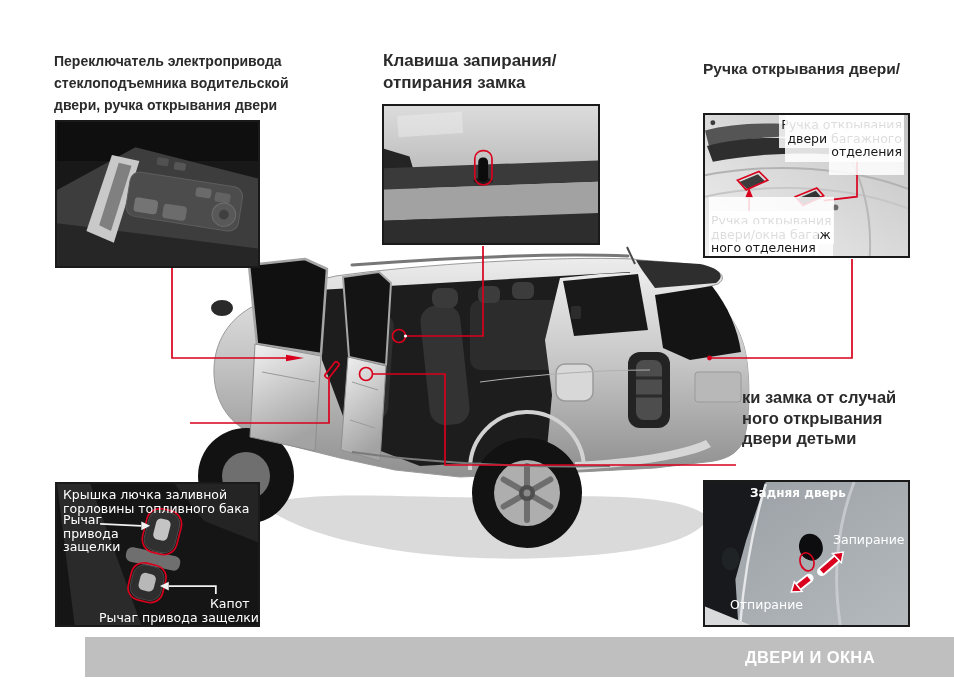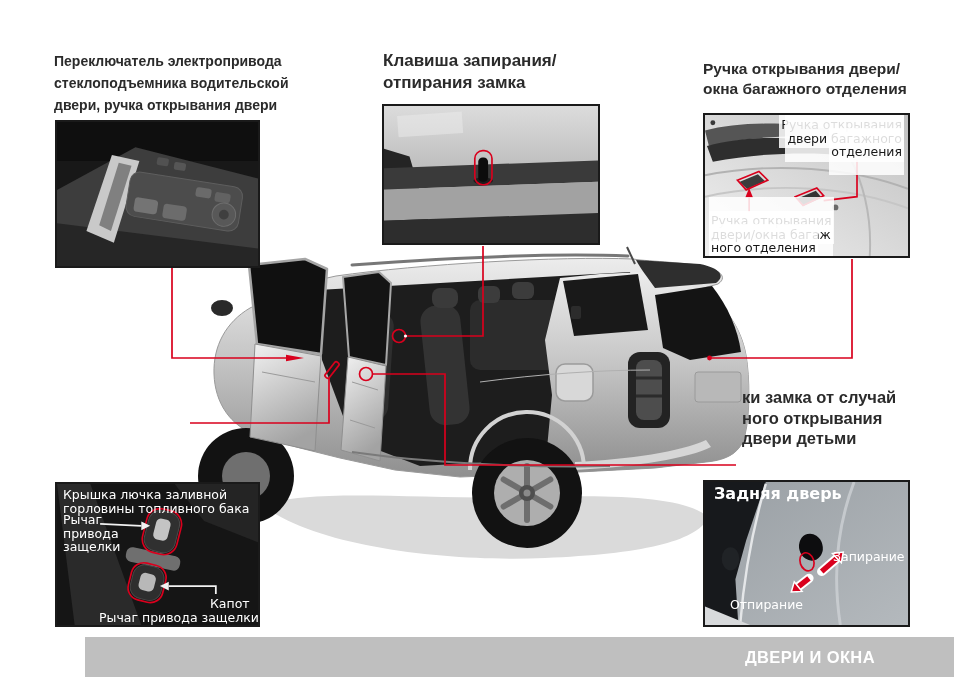--- a/index.html
+++ b/index.html
@@ -21,21 +21,21 @@
   .inset-tm { left:382px; top:104px; width:218px; height:141px; }
   .inset-tr { left:703px; top:113px; width:207px; height:145px; }
   .inset-bl { left:55px;  top:482px; width:205px; height:145px; }
   .inset-br { left:703px; top:480px; width:207px; height:147px; }
 
   .ilab { position:absolute; font-family:"DejaVu Sans","Liberation Sans",sans-serif;
           font-size:12.5px; line-height:13.5px; color:#fff; white-space:nowrap; }
   .ilab-dark { color:#171717; }
   .ilab-right { text-align:right; }
   .ilab-box span { background:rgba(255,255,255,0.85); padding:16px 2px; }
-  .ilab-title { font-weight:bold; font-size:16px; }
+  .ilab-title { font-weight:bold; font-size:12px;margin-left:36px; }
 
   .rl { fill:none; stroke:var(--accent-red); stroke-width:1.7; }
   .rf { fill:var(--accent-red); stroke:none; }
 
   .footer { position:absolute; left:48px; top:637px; width:906px; height:40px;
             background:var(--footer-bg); color:#fff; font-weight:bold; font-size:16.5px;
             letter-spacing:.4px; text-align:right; box-sizing:border-box; padding:11px 116px 0 0;margin-left:37px; }
 </style>
 </head>
 <body>
@@ -148,21 +148,20 @@
     <div>Переключатель электропривода</div>
     <div>стеклоподъемника водительской</div>
     <div>двери, ручка открывания двери</div>
   </div>
   <div class="h h-tm">
     <div>Клавиша запирания/</div>
     <div>отпирания замка</div>
   </div>
   <div class="h h-tr">
     <div>Ручка открывания двери/</div>
-    <div>окна багажного отделения</div>
   </div>
   <div class="h h-mr">
     <div>ки замка от случай</div>
     <div>ного открывания</div>
     <div>двери детьми</div>
   </div>
 
   <div class="inset inset-tl">
     <svg viewBox="0 0 205 148" preserveAspectRatio="none">
       <rect width="205" height="148" fill="#181818"></rect>
@@ -296,21 +295,21 @@
       <g>
         <line x1="119" y1="92" x2="134" y2="79" stroke="#fff" stroke-width="9.5" stroke-linecap="round"></line>
         <line x1="106" y1="99" x2="94" y2="108.5" stroke="#fff" stroke-width="9.5" stroke-linecap="round"></line>
         <line x1="119" y1="92" x2="134" y2="79" stroke="var(--accent-red)" stroke-width="5.5"></line>
         <line x1="106" y1="99" x2="94" y2="108.5" stroke="var(--accent-red)" stroke-width="5.5"></line>
         <polygon points="141,72 139,83 130,73.5" fill="var(--accent-red)" stroke="#fff" stroke-width="1.5"></polygon>
         <polygon points="88,113 91,102.5 99,112.5" fill="var(--accent-red)" stroke="#fff" stroke-width="1.5"></polygon>
       </g>
     </svg>
     <div class="ilab ilab-title" style="left:9px; top:5px;">Задняя дверь</div>
-    <div class="ilab" style="left:128px; top:68px;">Запирание</div>
+    <div class="ilab" style="left:128px; top:51px;">Запирание</div>
     <div class="ilab" style="left:25px; top:116px;">Отпирание</div>
   </div>
 
   <div class="footer">
     <span>ДВЕРИ И ОКНА</span>
   </div>
 
 </div>
 
 </body></html>

